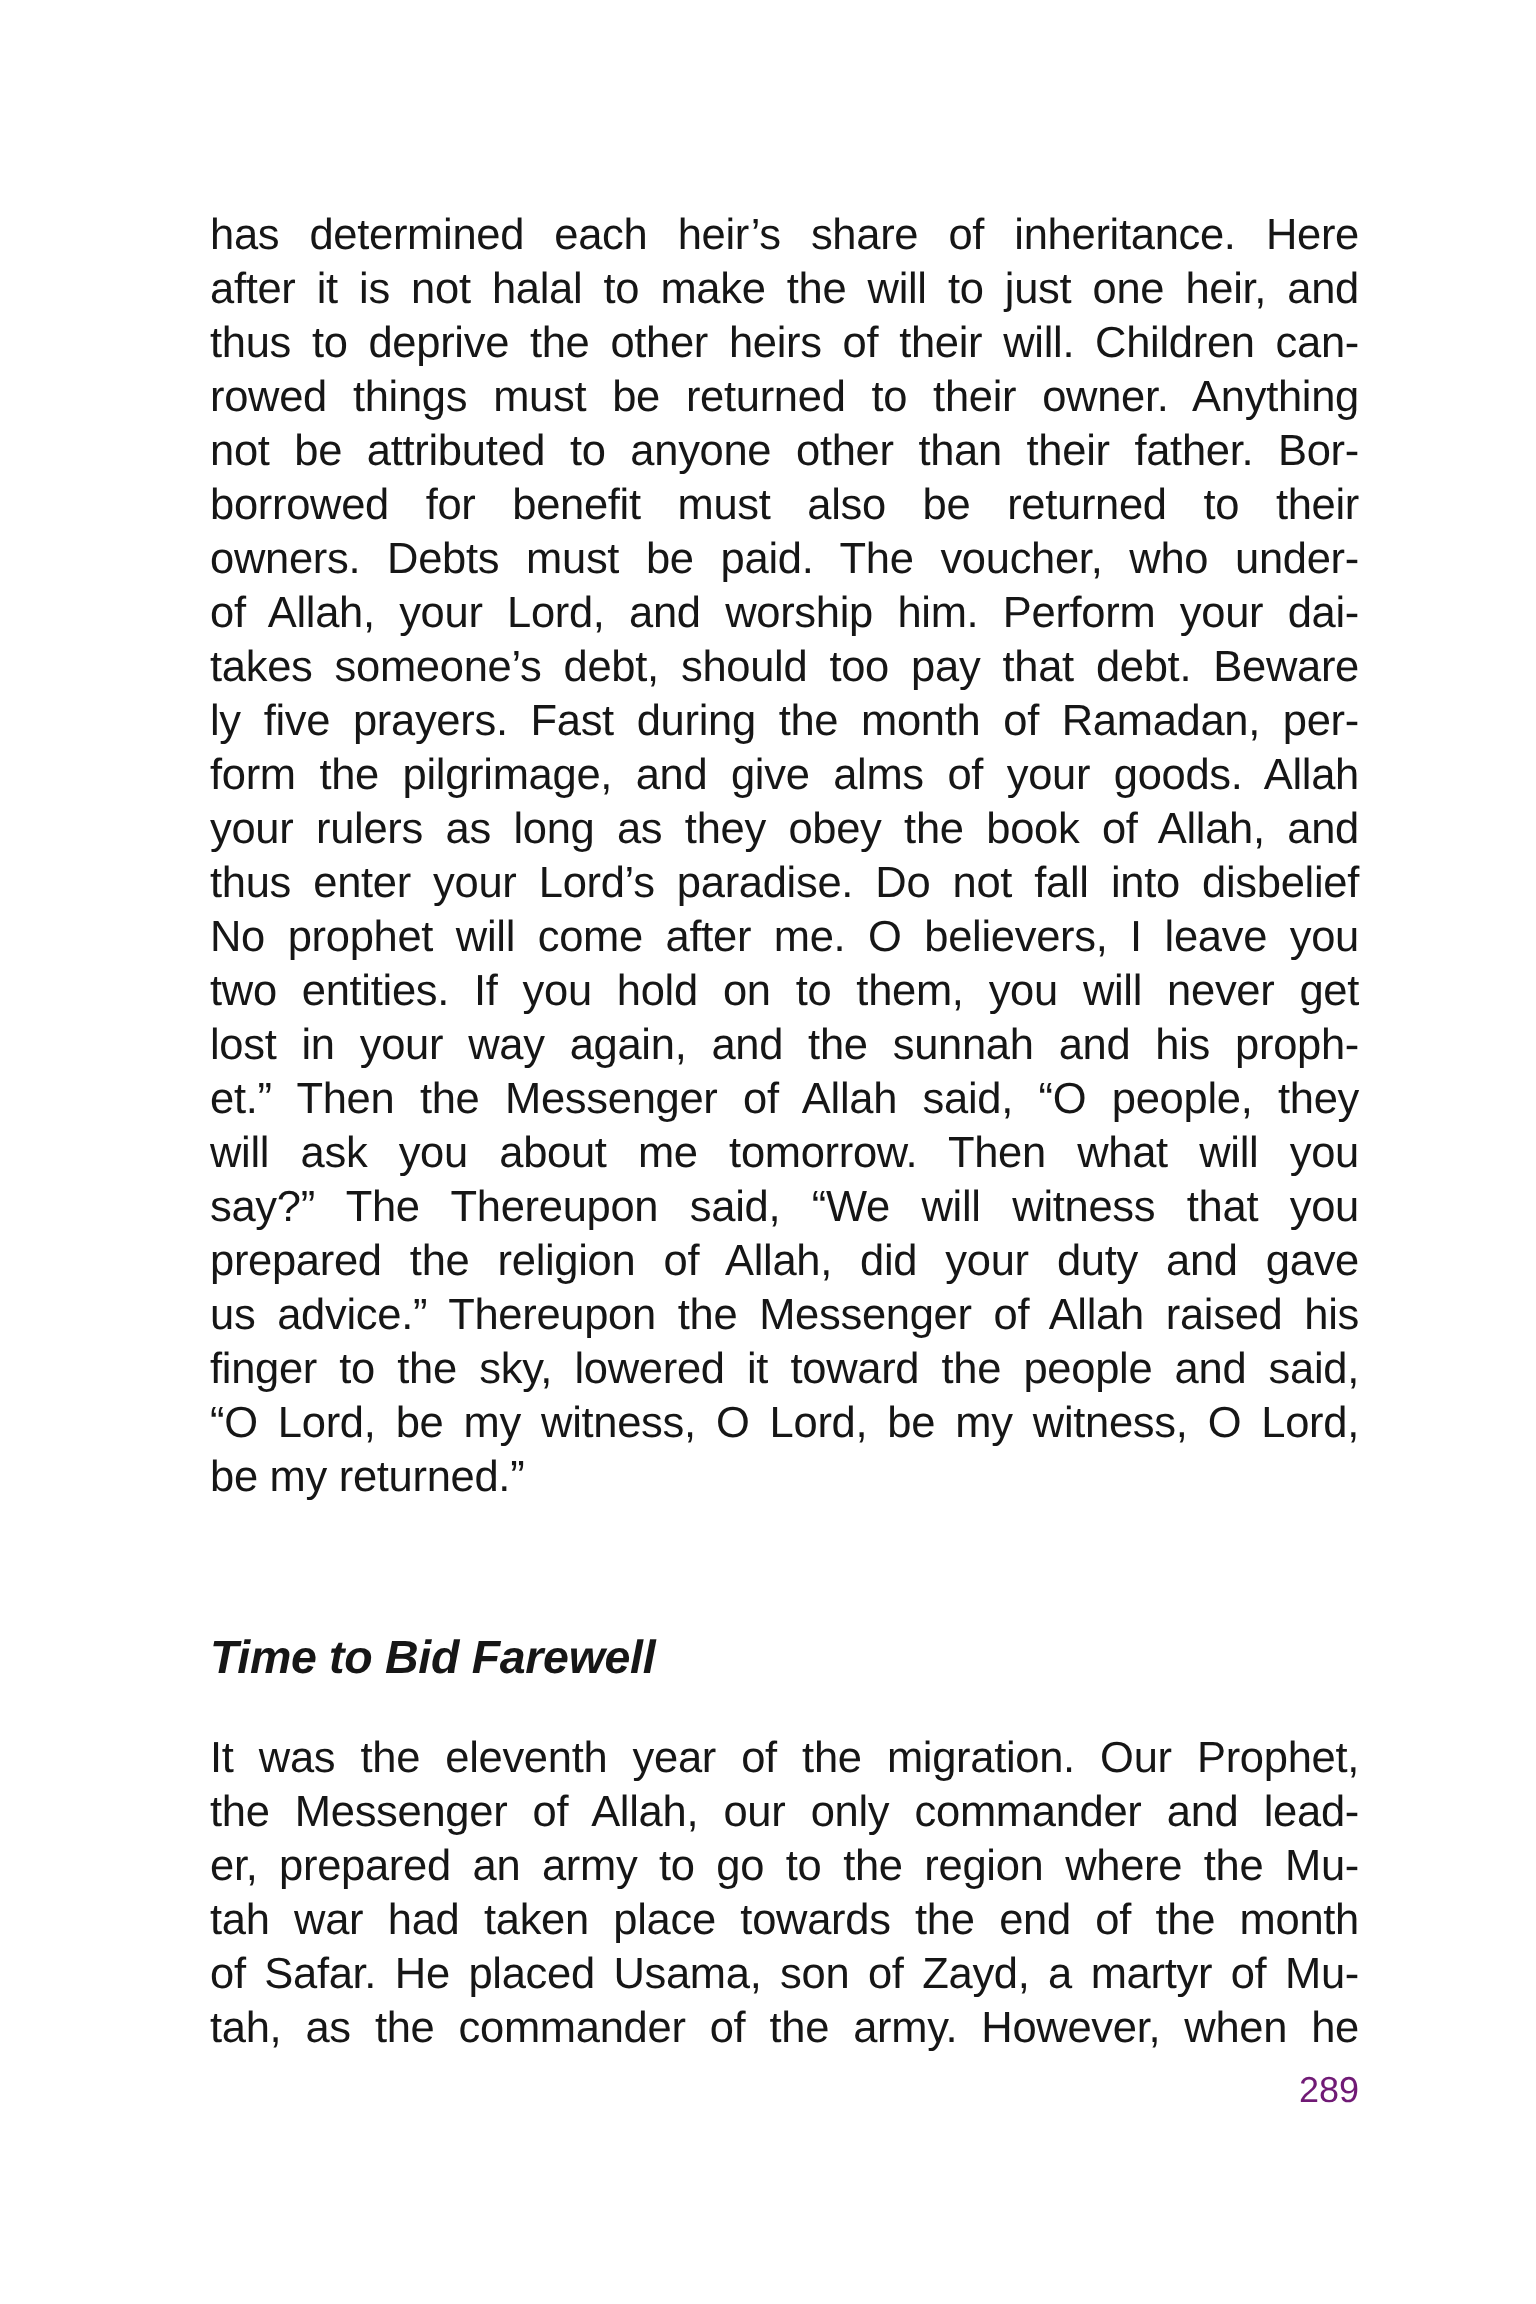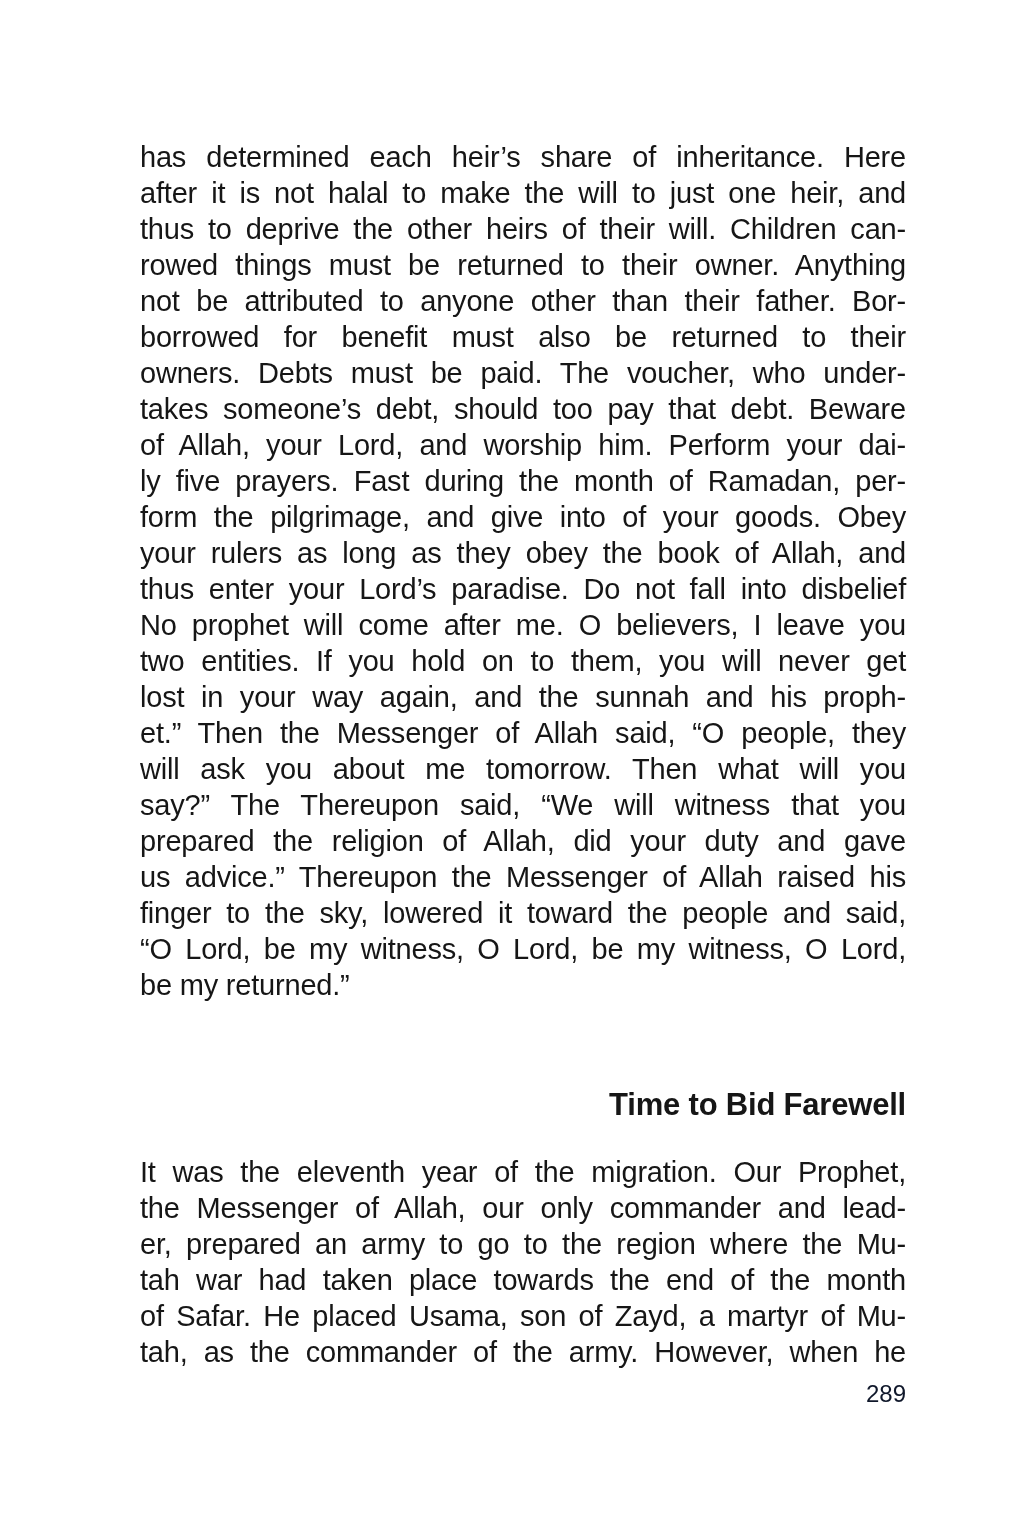--- a/index.html
+++ b/index.html
@@ -32,51 +32,52 @@
   
   .para.p-end .line:last-child {
     text-align-last: left;
   }
   .heading {
     font-size: 31px;
     line-height: 40px;
     font-weight: 700;
     letter-spacing: -0.2px;
     margin: 82px 0 0 0;
-    text-align: right;
+    text-align: left;
+    font-style: italic;
   }
   .para.para-2 {
     margin-top: 29px;
   }
   .page-number {
     margin-top: 9px;
     font-size: 24px;
     line-height: 30px;
     text-align: right;
-    color: #0f172a;
+    color: #701a75;
   }
 </style>
 </head>
 <body>
 
 <div class="page">
   <div class="text-block">
 
     <div class="para p-end">
         <div class="line">has determined each heir’s share of inheritance. Here</div>
         <div class="line">after it is not halal to make the will to just one heir, and</div>
         <div class="line">thus to deprive the other heirs of their will. Children can-</div>
         <div class="line">rowed things must be returned to their owner. Anything</div>
         <div class="line">not be attributed to anyone other than their father. Bor-</div>
         <div class="line">borrowed for benefit must also be returned to their</div>
         <div class="line">owners. Debts must be paid. The voucher, who under-</div>
+        <div class="line">of Allah, your Lord, and worship him. Perform your dai-</div>
         <div class="line">takes someone’s debt, should too pay that debt. Beware</div>
-        <div class="line">of Allah, your Lord, and worship him. Perform your dai-</div>
         <div class="line">ly five prayers. Fast during the month of Ramadan, per-</div>
-        <div class="line">form the pilgrimage, and give into of your goods. Obey</div>
+        <div class="line">form the pilgrimage, and give alms of your goods. Allah</div>
         <div class="line">your rulers as long as they obey the book of Allah, and</div>
         <div class="line">thus enter your Lord’s paradise. Do not fall into disbelief</div>
         <div class="line">No prophet will come after me. O believers, I leave you</div>
         <div class="line">two entities. If you hold on to them, you will never get</div>
         <div class="line">lost in your way again, and the sunnah and his proph-</div>
         <div class="line">et.” Then the Messenger of Allah said, “O people, they</div>
         <div class="line">will ask you about me tomorrow. Then what will you</div>
         <div class="line">say?” The Thereupon said, “We will witness that you</div>
         <div class="line">prepared the religion of Allah, did your duty and gave</div>
         <div class="line">us advice.” Thereupon the Messenger of Allah raised his</div>

